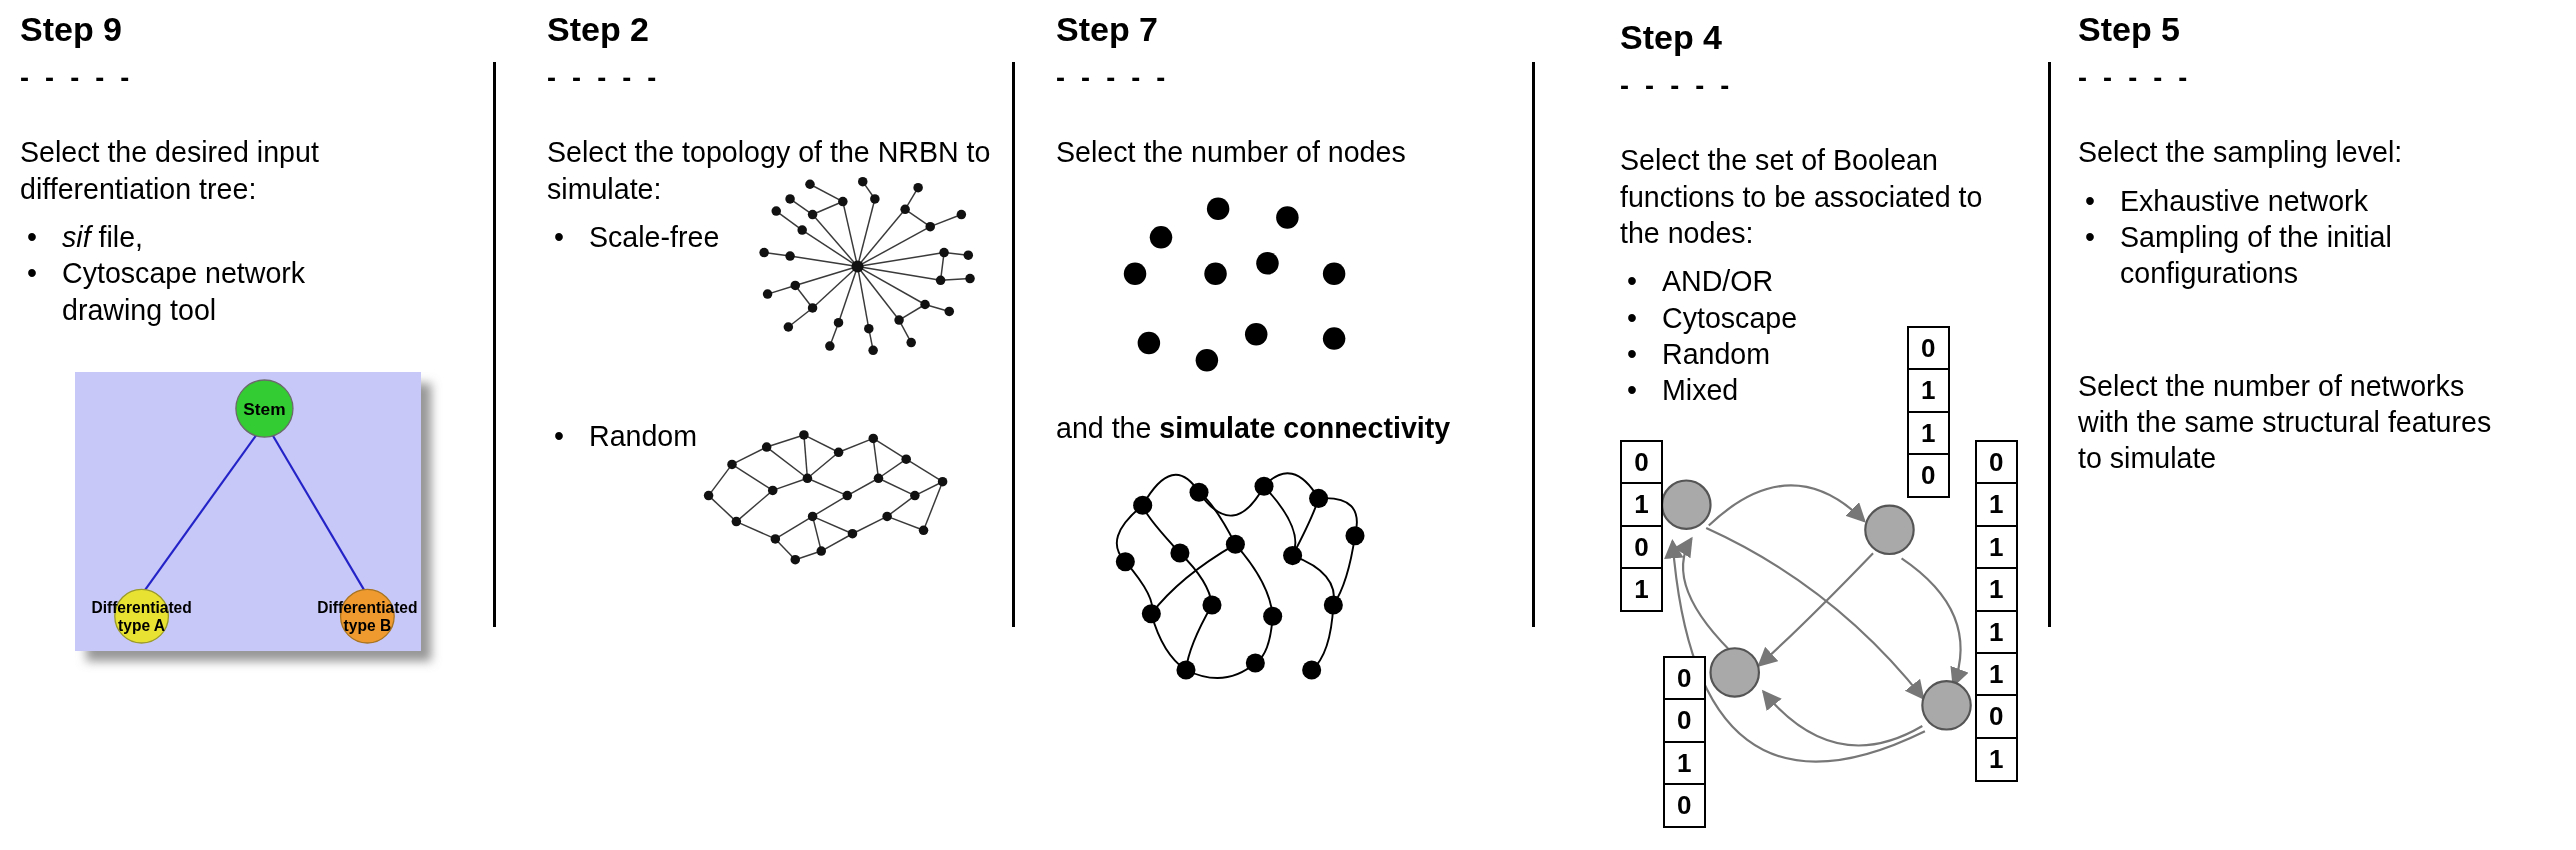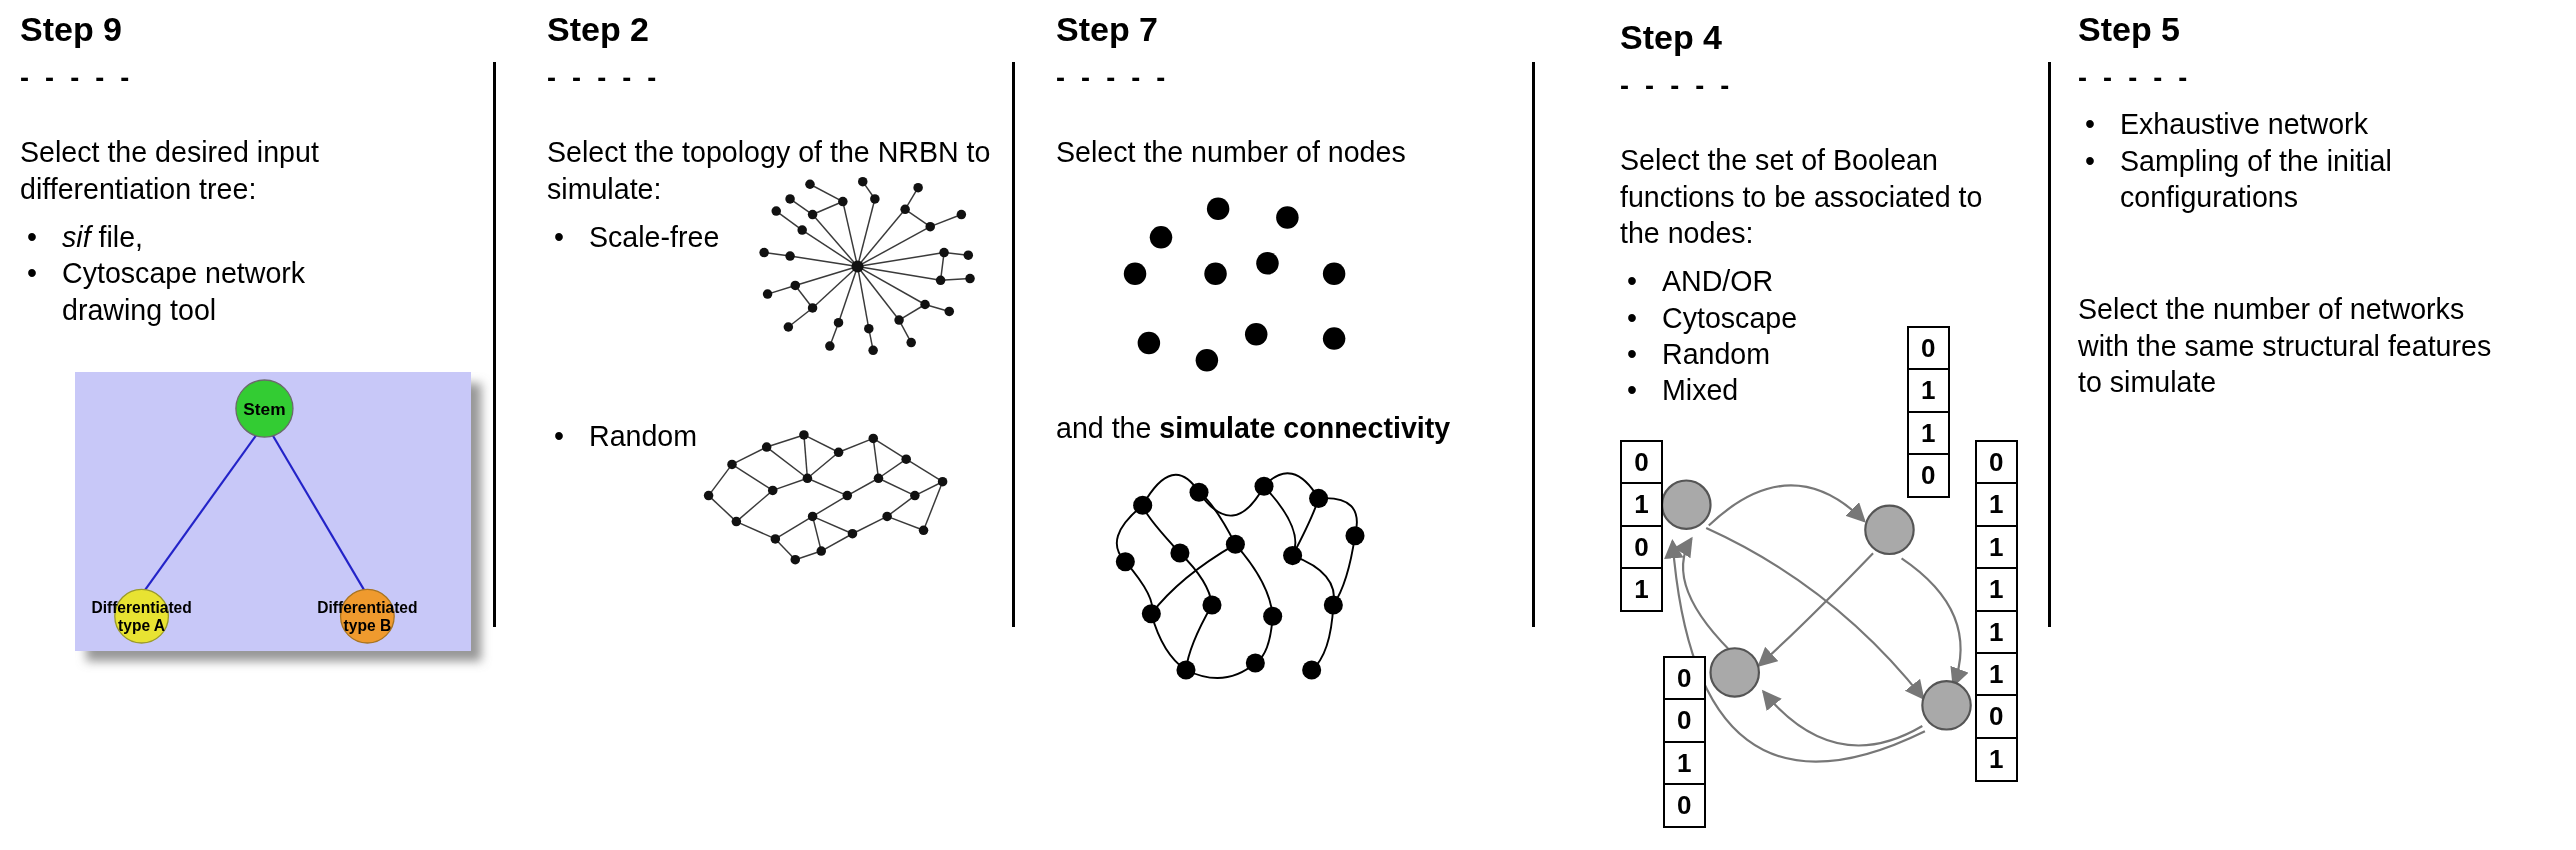--- a/index.html
+++ b/index.html
@@ -18,21 +18,21 @@
   .intro b, .bullet b, .outro b { font-weight: normal; text-align: right; }
   .bullets { list-style: none; margin-top: 12px; }
   .bullet { display: flex; font-size: 28.6px; line-height: 1.27; }
   .bullet .bm { flex: 0 0 42px; padding-left: 7px; }
   .bullet .bt { flex: 1; }
   .divider { position: absolute; top: 62px; width: 2.6px; height: 565px; background: #000; }
 
   
   .tree-fig {
     position: absolute; left: 55px; top: 372px;
-    width: 396px; height: 279px;
+    width: 346px; height: 279px;
     background: #c8c8f8;
     box-shadow: 11.2px 11.2px 9.5px rgba(110,110,110,0.72);
     text-align: center;
   }
   .tree-fig svg { display: block; }
 
   
   .abs { position: absolute; }
   .net-fig svg, .dots-fig svg, .tangle-fig svg { display: block; }
   .intro2 { font-size: 28.6px; line-height: 1.27; position: absolute; left: 0; top: 410px; }
@@ -398,20 +398,21 @@
         <div class="tt-cell">1</div>
       </div>
     </div>
   </section>
 
   <div class="divider" style="left:2048px;"></div>
 
   <section class="step" style="left:2078px; width:493px;">
     <h2 class="step-title">Step 5</h2>
     <div class="dashes">- - - - -</div>
+    <p class="intro"><span>Select the </span><b>sampling level</b><span>:</span></p>
     <ul class="bullets step5-bullets">
       <li class="bullet">
           <span class="bm">•</span>
           <span class="bt">Exhaustive network</span>
         </li>
       <li class="bullet">
           <span class="bm">•</span>
           <span class="bt">Sampling of the initial configurations</span>
         </li>
     </ul>

